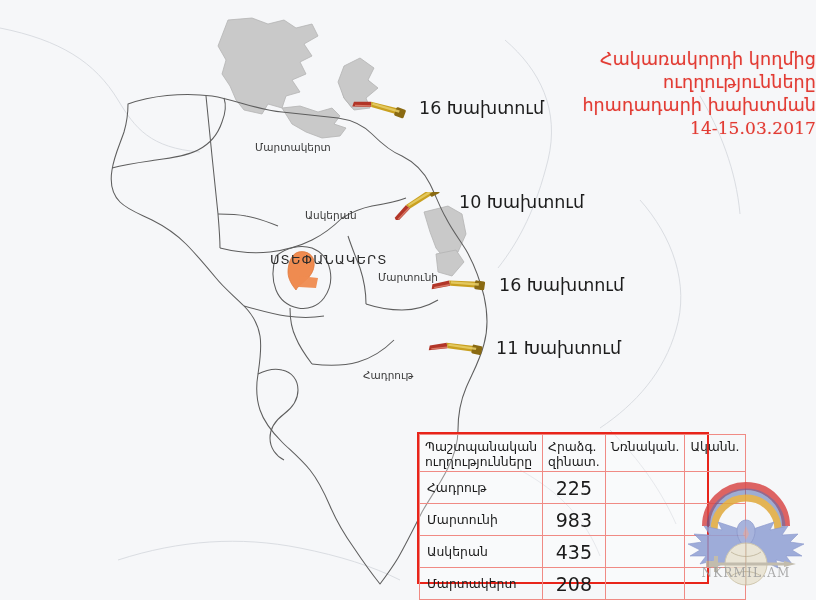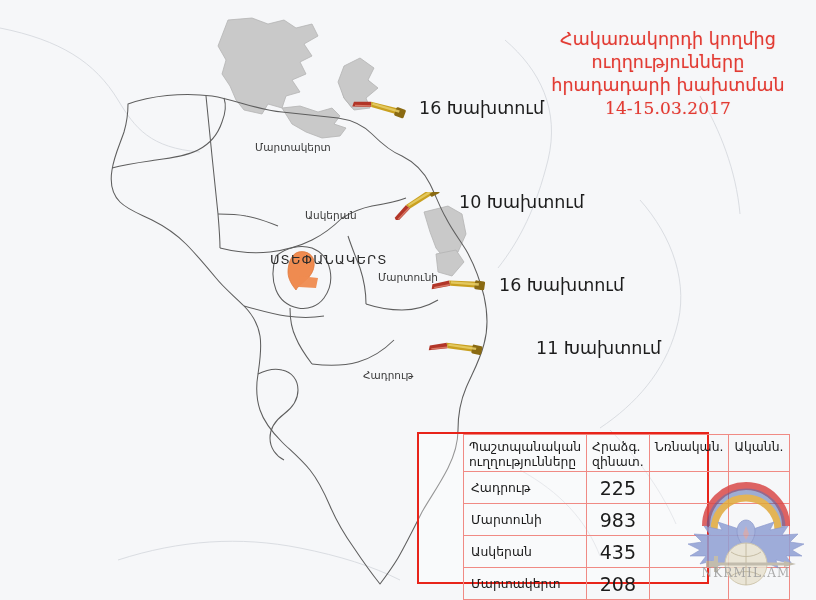--- a/index.html
+++ b/index.html
@@ -10,22 +10,22 @@
     overflow:hidden;
     position:relative;
   }
   #root{position:absolute;inset:0;width:816px;height:600px;background:#f6f7f9;}
 
   
   #map-layer{position:absolute;left:0;top:0;width:816px;height:600px;}
 
   
   #title-block{
-    position:absolute;left:520px;top:28px;width:296px;
-    text-align:center;color:#e23b33;
+    position:absolute;left:520px;top:48px;width:296px;
+    text-align:right;color:#e23b33;
     line-height:1.30;
     font-size:17.5px;
     letter-spacing:.1px;
     text-shadow:0 0 1px rgba(226,59,51,.35);
   }
   #title-block .tl{display:block;white-space:nowrap;}
   #title-block .tdate{display:block;font-size:17px;padding-top:1px;
     font-family:"DejaVu Serif","Liberation Serif",serif;}
 
   
@@ -36,21 +36,20 @@
   }
   .bullet{position:relative;width:62px;height:24px;flex:0 0 auto;}
   .bullet svg{display:block;}
 
   
   #stats-table{
     position:absolute;left:417px;top:432px;width:292px;height:152px;
     border:2.5px solid #e8241a;
     background:rgba(255,255,255,.35);
     box-sizing:border-box;
-    padding-left:44px;
   }
   #stats-table table{
     width:100%;height:100%;border-collapse:collapse;
     font-size:12.4px;color:#1b1b1b;
     font-family:"DejaVu Sans","Liberation Sans",sans-serif;
   }
   #stats-table td,#stats-table th{
     border:1px solid #f08a84;
     padding:2px 5px;
     font-weight:normal;
@@ -269,21 +268,21 @@
           <path d="M20 7 L22 12 L50 10 L50 4 Z" fill="#c9a020"></path>
           <rect x="46" y="3" width="10" height="9" rx="1.4" fill="#8a6a12"></rect>
           <path d="M22 7.5 L50 5.5 L50 8 L22 9.6 Z" fill="#e8cf6a" opacity=".85"></path>
           <path d="M6 15.4 L21 10.4 L21.6 11.8 L6.4 16.6 Z" fill="#e08a76" opacity=".8"></path>
         </g>
       </svg>
     </span>
     <span class="lbl">16 Խախտում</span>
   </div>
 
-  <div class="callout" style="left:425px;top:338px;gap:40px;">
+  <div class="callout" style="left:425px;top:338px;">
     <span class="bullet">
       <svg width="62" height="28" viewBox="0 0 62 28">
         <g transform="rotate(12 31 14)">
           <path d="M4 18 L22 12 L20 7 L4 13 Z" fill="#b23528"></path>
           <path d="M20 7 L22 12 L50 10 L50 4 Z" fill="#c9a020"></path>
           <rect x="46" y="3" width="10" height="9" rx="1.4" fill="#8a6a12"></rect>
           <path d="M22 7.5 L50 5.5 L50 8 L22 9.6 Z" fill="#e8cf6a" opacity=".85"></path>
           <path d="M6 15.4 L21 10.4 L21.6 11.8 L6.4 16.6 Z" fill="#e08a76" opacity=".8"></path>
         </g>
       </svg>

